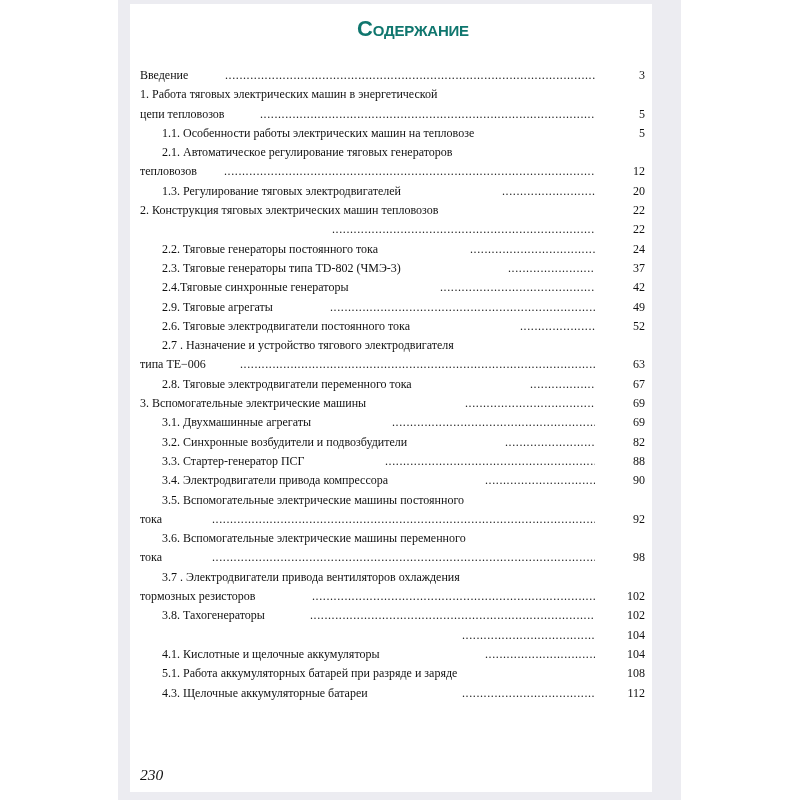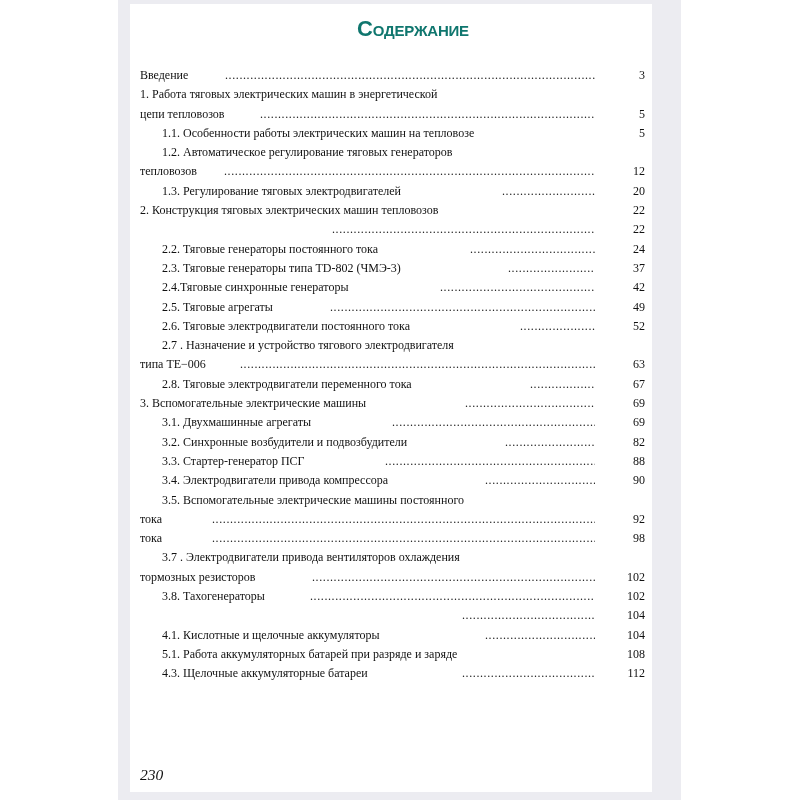--- a/index.html
+++ b/index.html
@@ -103,21 +103,21 @@
       <div class="row cont">
         <span class="txt">цепи тепловозов</span>
         <span class="lead" style="left: 120px; width: 335px;">........................................................................................................................................................................................................</span>
         <span class="pg">5</span>
       </div>
       <div class="row sub">
         <span class="txt">1.1. Особенности работы электрических машин на тепловозе</span>
         <span class="pg">5</span>
       </div>
       <div class="row sub">
-        <span class="txt">1.2. Автоматическое регулирование тяговых генераторов</span>
+        <span class="txt">2.1. Автоматическое регулирование тяговых генераторов</span>
         <span class="pg"></span>
       </div>
       <div class="row cont">
         <span class="txt">тепловозов</span>
         <span class="lead" style="left: 84px; width: 371px;">........................................................................................................................................................................................................</span>
         <span class="pg">12</span>
       </div>
       <div class="row sub">
         <span class="txt">1.3. Регулирование тяговых электродвигателей</span>
         <span class="lead" style="left: 362px; width: 93px;">........................................................................................................................................................................................................</span>
@@ -140,21 +140,21 @@
         <span class="txt">2.3. Тяговые генераторы типа TD-802 (ЧМЭ-3)</span>
         <span class="lead" style="left: 368px; width: 87px;">........................................................................................................................................................................................................</span>
         <span class="pg">37</span>
       </div>
       <div class="row sub">
         <span class="txt">2.4.Тяговые синхронные генераторы</span>
         <span class="lead" style="left: 300px; width: 155px;">........................................................................................................................................................................................................</span>
         <span class="pg">42</span>
       </div>
       <div class="row sub">
-        <span class="txt">2.5. Тяговые агрегаты</span>
+        <span class="txt">2.9. Тяговые агрегаты</span>
         <span class="lead" style="left: 190px; width: 265px;">........................................................................................................................................................................................................</span>
         <span class="pg">49</span>
       </div>
       <div class="row sub">
         <span class="txt">2.6. Тяговые электродвигатели постоянного тока</span>
         <span class="lead" style="left: 380px; width: 75px;">........................................................................................................................................................................................................</span>
         <span class="pg">52</span>
       </div>
       <div class="row sub">
         <span class="txt">2.7 . Назначение и устройство тягового электродвигателя</span>
@@ -196,20 +196,24 @@
         <span class="pg">90</span>
       </div>
       <div class="row sub">
         <span class="txt">3.5. Вспомогательные электрические машины постоянного</span>
         <span class="pg"></span>
       </div>
       <div class="row cont">
         <span class="txt">тока</span>
         <span class="lead" style="left: 72px; width: 383px;">........................................................................................................................................................................................................</span>
         <span class="pg">92</span>
+      </div>
+      <div class="row sub">
+        <span class="txt">3.6. Вспомогательные электрические машины переменного</span>
+        <span class="pg"></span>
       </div>
       <div class="row cont">
         <span class="txt">тока</span>
         <span class="lead" style="left: 72px; width: 383px;">........................................................................................................................................................................................................</span>
         <span class="pg">98</span>
       </div>
       <div class="row sub">
         <span class="txt">3.7 . Электродвигатели привода вентиляторов охлаждения</span>
         <span class="pg"></span>
       </div>

